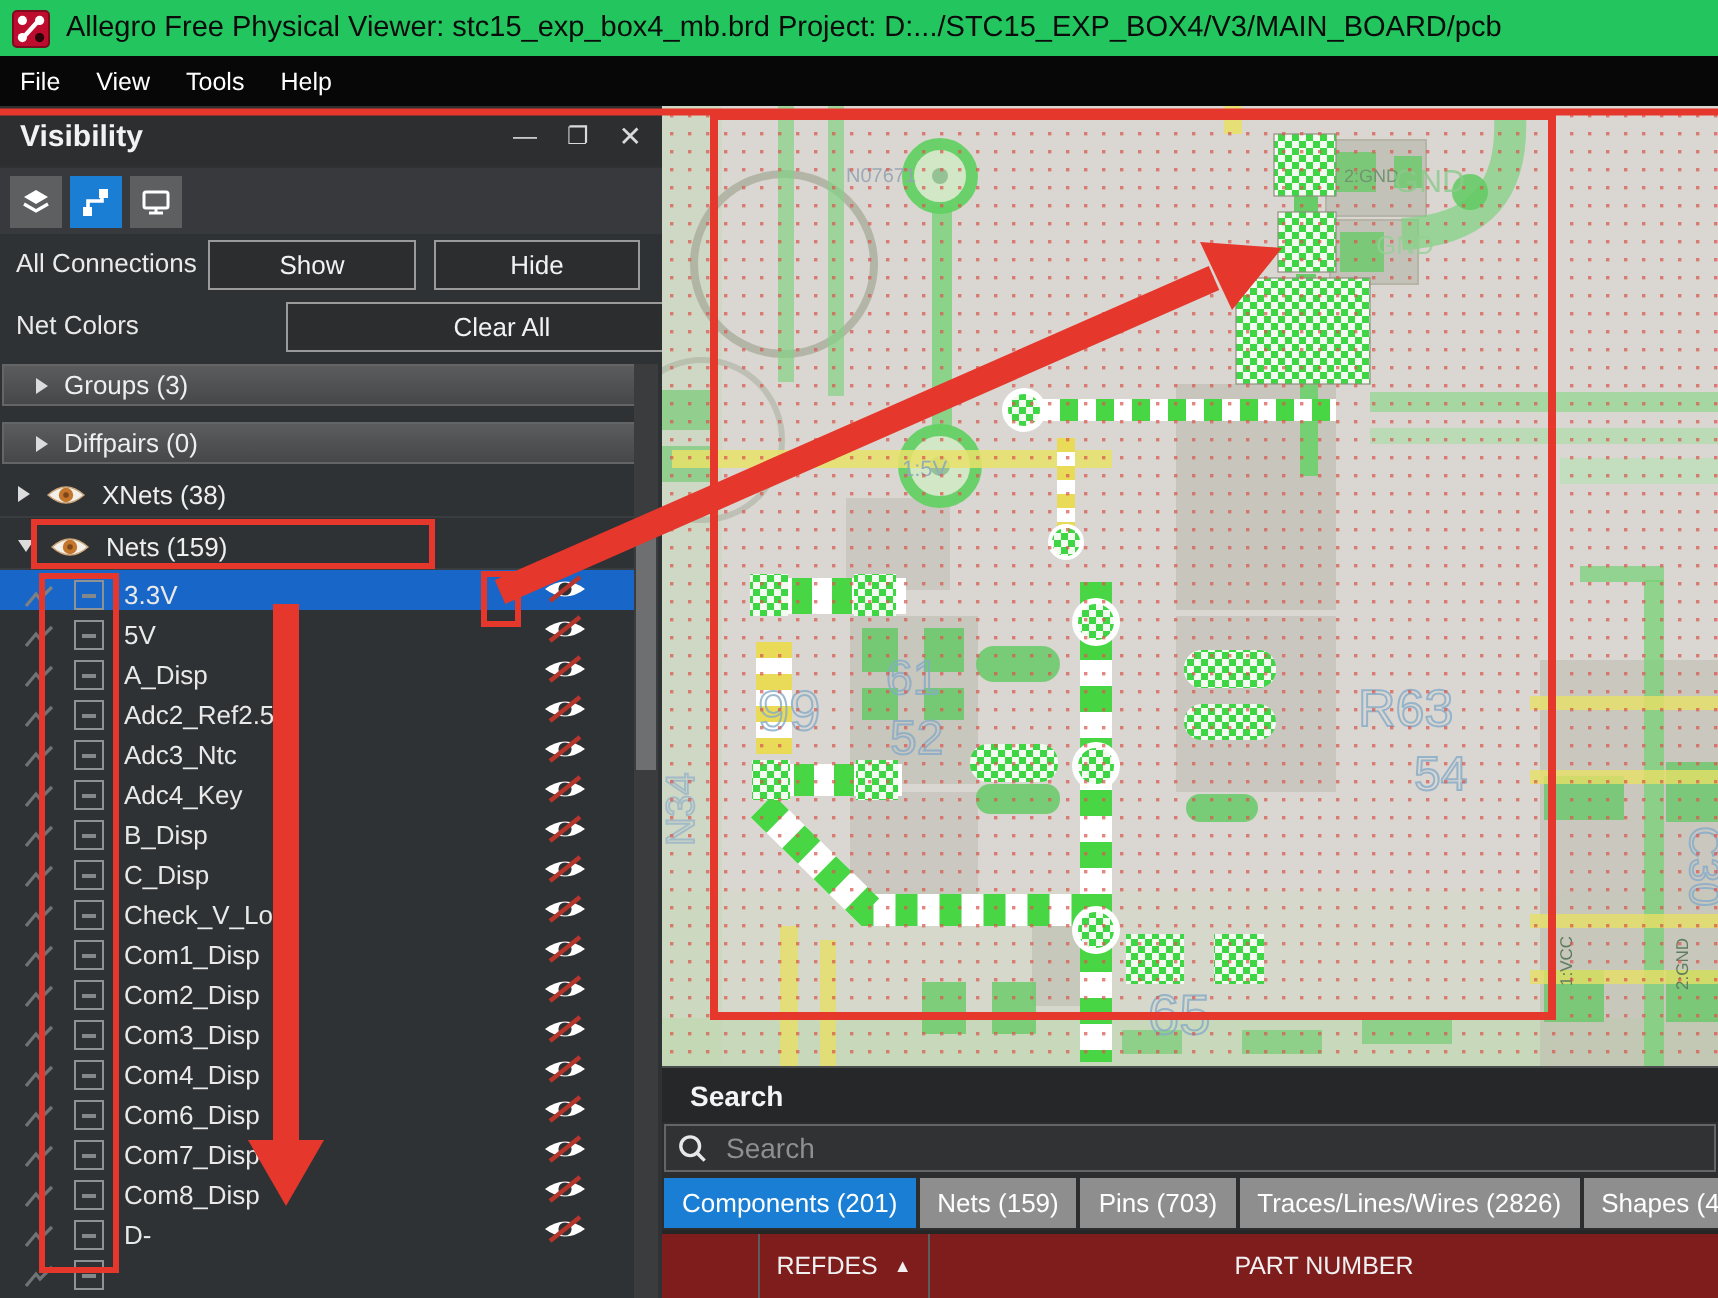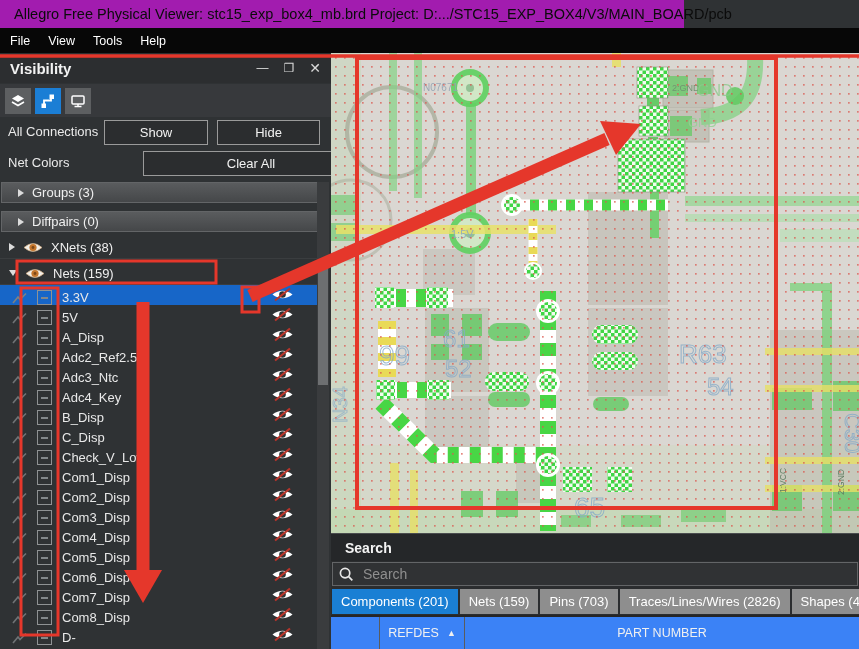--- a/index.html
+++ b/index.html
@@ -1,20 +1,20 @@
 <!DOCTYPE html>
 <html><head>
 <meta charset="utf-8">
 <style>
   html,body{margin:0;padding:0;}
   body{width:859px;height:649px;position:relative;overflow:hidden;background:#2f3234;
        font-family:"Liberation Sans",sans-serif;-webkit-font-smoothing:antialiased;}
 
   
-  .titlebar{position:absolute;top:0;left:0;width:684px;height:28px;background:#a21caf;
+  .titlebar{position:absolute;top:0;left:0;width:859px;height:28px;background:#22c55e;
             display:flex;align-items:center;gap:8px;padding-left:6px;box-sizing:border-box;}
   .titlebar .title{font-size:14.5px;color:#0b0b0b;white-space:nowrap;}
 
   
   .menubar{position:absolute;top:28px;left:0;width:859px;height:25px;background:#070707;
            display:flex;align-items:center;gap:18px;padding-left:10px;box-sizing:border-box;}
   .menu-item{color:#fff;font-size:12.5px;cursor:default;}
 
   
   .vis-panel{position:absolute;top:53px;left:0;width:331px;height:596px;background:#2f3234;overflow:hidden;}
@@ -76,21 +76,21 @@
   .search-box{position:absolute;top:28px;left:1px;right:1px;height:24px;background:#303234;
               border:1px solid #636567;box-sizing:border-box;display:flex;align-items:center;gap:7px;
               padding-left:6px;}
   .search-input{flex:1;background:transparent;border:none;outline:none;color:#cfcfcf;font-size:14px;
                 font-family:"Liberation Sans",sans-serif;}
   .search-input::placeholder{color:#8f8f8f;}
   .search-tabs{position:absolute;top:55px;left:1px;right:0;height:25px;display:flex;gap:2px;}
   .tab{background:#8e8e8e;color:#fff;font-size:13px;display:flex;align-items:center;
        padding:0 9px;white-space:nowrap;cursor:default;}
   .tab.active{background:#1a7fd4;}
-  .results-header{position:absolute;top:81px;left:0;right:0;bottom:0;background:#3b82f6;
+  .results-header{position:absolute;top:81px;left:0;right:0;bottom:0;background:#7f1d1d;
                   border-top:2px solid #262626;display:flex;color:#f0f0f0;font-size:12.5px;box-sizing:border-box;}
   .col{display:flex;align-items:center;justify-content:center;gap:8px;box-sizing:border-box;}
   .col1{width:49px;border-right:1px solid #5a5c5e;}
   .col2{width:85px;border-right:1px solid #5a5c5e;}
   .col3{flex:1;}
   .sort-ind{font-size:9px;}
 
   
   .annotations{position:absolute;top:0;left:0;width:859px;height:649px;z-index:60;pointer-events:none;}
 </style>
@@ -358,34 +358,20 @@
           </svg></span>
     </div>
     <div class="net-row">
       <span class="wire">
           <svg width="17" height="13">
             <path d="M2 11 L7 5 L9 7.5 L15 1.5" stroke="#6f7376" stroke-width="1.6" fill="none"></path>
           </svg>
         </span>
       <span class="cb"></span>
       <span class="nlabel">Com4_Disp</span>
-      <span class="eyeoff"><svg width="23" height="15">
-            <path d="M1.5,7.5 Q11.5,0 21.5,7.5 Q11.5,15 1.5,7.5 Z" fill="#fff"></path>
-            <circle cx="11.5" cy="7.5" r="3.3" fill="#2f3234"></circle>
-            <line x1="4" y1="13.5" x2="19" y2="1.5" stroke="#b8352b" stroke-width="2.2"></line>
-          </svg></span>
-    </div>
-    <div class="net-row">
-      <span class="wire">
-          <svg width="17" height="13">
-            <path d="M2 11 L7 5 L9 7.5 L15 1.5" stroke="#6f7376" stroke-width="1.6" fill="none"></path>
-          </svg>
-        </span>
-      <span class="cb"></span>
-      <span class="nlabel">Com5_Disp</span>
       <span class="eyeoff"><svg width="23" height="15">
             <path d="M1.5,7.5 Q11.5,0 21.5,7.5 Q11.5,15 1.5,7.5 Z" fill="#fff"></path>
             <circle cx="11.5" cy="7.5" r="3.3" fill="#2f3234"></circle>
             <line x1="4" y1="13.5" x2="19" y2="1.5" stroke="#b8352b" stroke-width="2.2"></line>
           </svg></span>
     </div>
     <div class="net-row">
       <span class="wire">
           <svg width="17" height="13">
             <path d="M2 11 L7 5 L9 7.5 L15 1.5" stroke="#6f7376" stroke-width="1.6" fill="none"></path>

